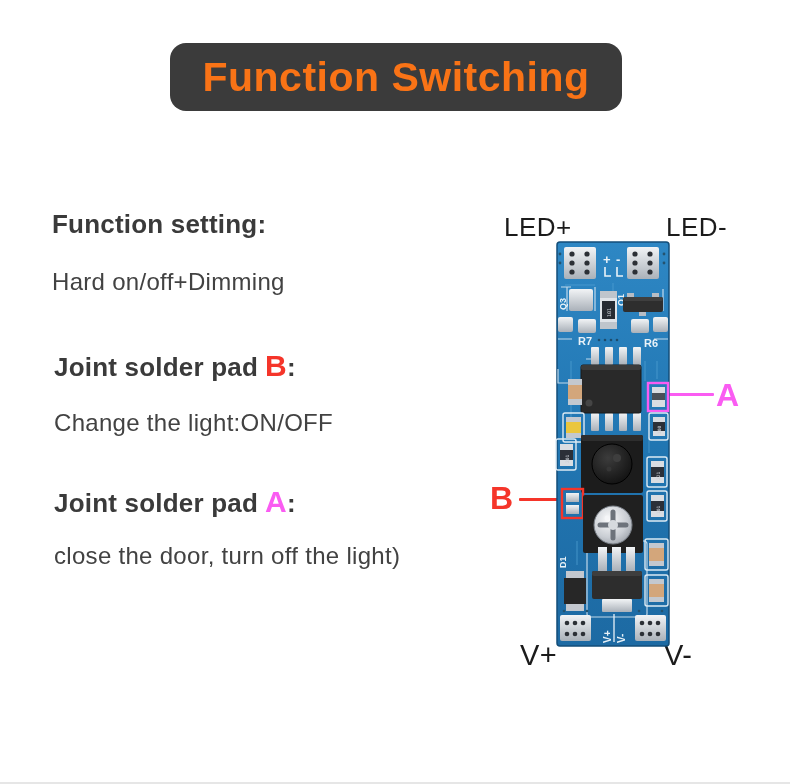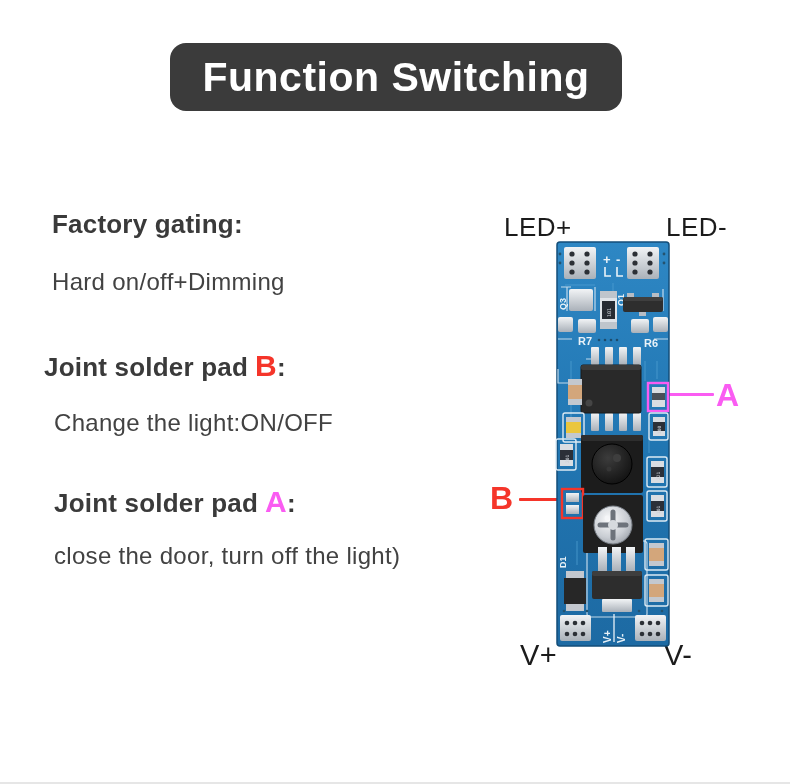--- a/index.html
+++ b/index.html
@@ -9,21 +9,21 @@
     font-family:"Liberation Sans","DejaVu Sans",sans-serif;
     color:#3a3a3a;
   }
   .abs{position:absolute;}
   .banner{
     left:170px;top:43px;width:452px;height:68px;
     background:#3b3b3b;border-radius:16px;
     display:flex;align-items:center;justify-content:center;
   }
   .banner-title{
-    color:#ffffff;font-size:41px;font-weight:700;letter-spacing:0.5px;white-space:nowrap;
+    color:#f97316;font-size:41px;font-weight:700;letter-spacing:0.5px;white-space:nowrap;
   }
   .heading{font-size:26px;font-weight:700;color:#3a3a3a;letter-spacing:0.2px;white-space:nowrap;line-height:1.15;}
   .body-text{font-size:24px;font-weight:400;color:#424242;letter-spacing:0.3px;white-space:nowrap;line-height:1.15;}
   .body-multiline{font-size:24px;font-weight:400;color:#424242;letter-spacing:0.3px;white-space:nowrap;line-height:49px;}
   .pad-letter{font-size:30px;font-weight:700;margin-left:7px;}
   .red{color:#f5352a;}
   .magenta{color:#fa5cf2;}
   .terminal{font-size:26px;font-weight:500;color:#1b1b1b;letter-spacing:0.5px;white-space:nowrap;}
   .callout{font-size:32px;font-weight:600;white-space:nowrap;}
   .callout-line{height:3px;border-radius:1px;}
@@ -36,27 +36,27 @@
 </head>
 <body>
 
 <div class="stage">
 
   <div class="abs banner">
     <span class="banner-title">Function Switching</span>
   </div>
 
   <div class="abs heading" style="left:52px;top:210px">
-    <span>Factory gating:</span>
+    <span>Function setting:</span>
   </div>
   <div class="abs body-text" style="left:52px;top:268px">
     <span>Hard on/off+Dimming</span>
   </div>
 
-  <div class="abs heading" style="left:44px;top:349px">
+  <div class="abs heading" style="left:54px;top:349px">
     <span>Joint solder pad</span><span class="pad-letter red">B</span><span>:</span>
   </div>
   <div class="abs body-text" style="left:54px;top:409px">
     <span>Change the light:ON/OFF</span>
   </div>
 
   <div class="abs heading" style="left:54px;top:485px">
     <span>Joint solder pad</span><span class="pad-letter magenta">A</span><span>:</span>
   </div>
   <div class="abs body-multiline" style="left:54px;top:531px">

